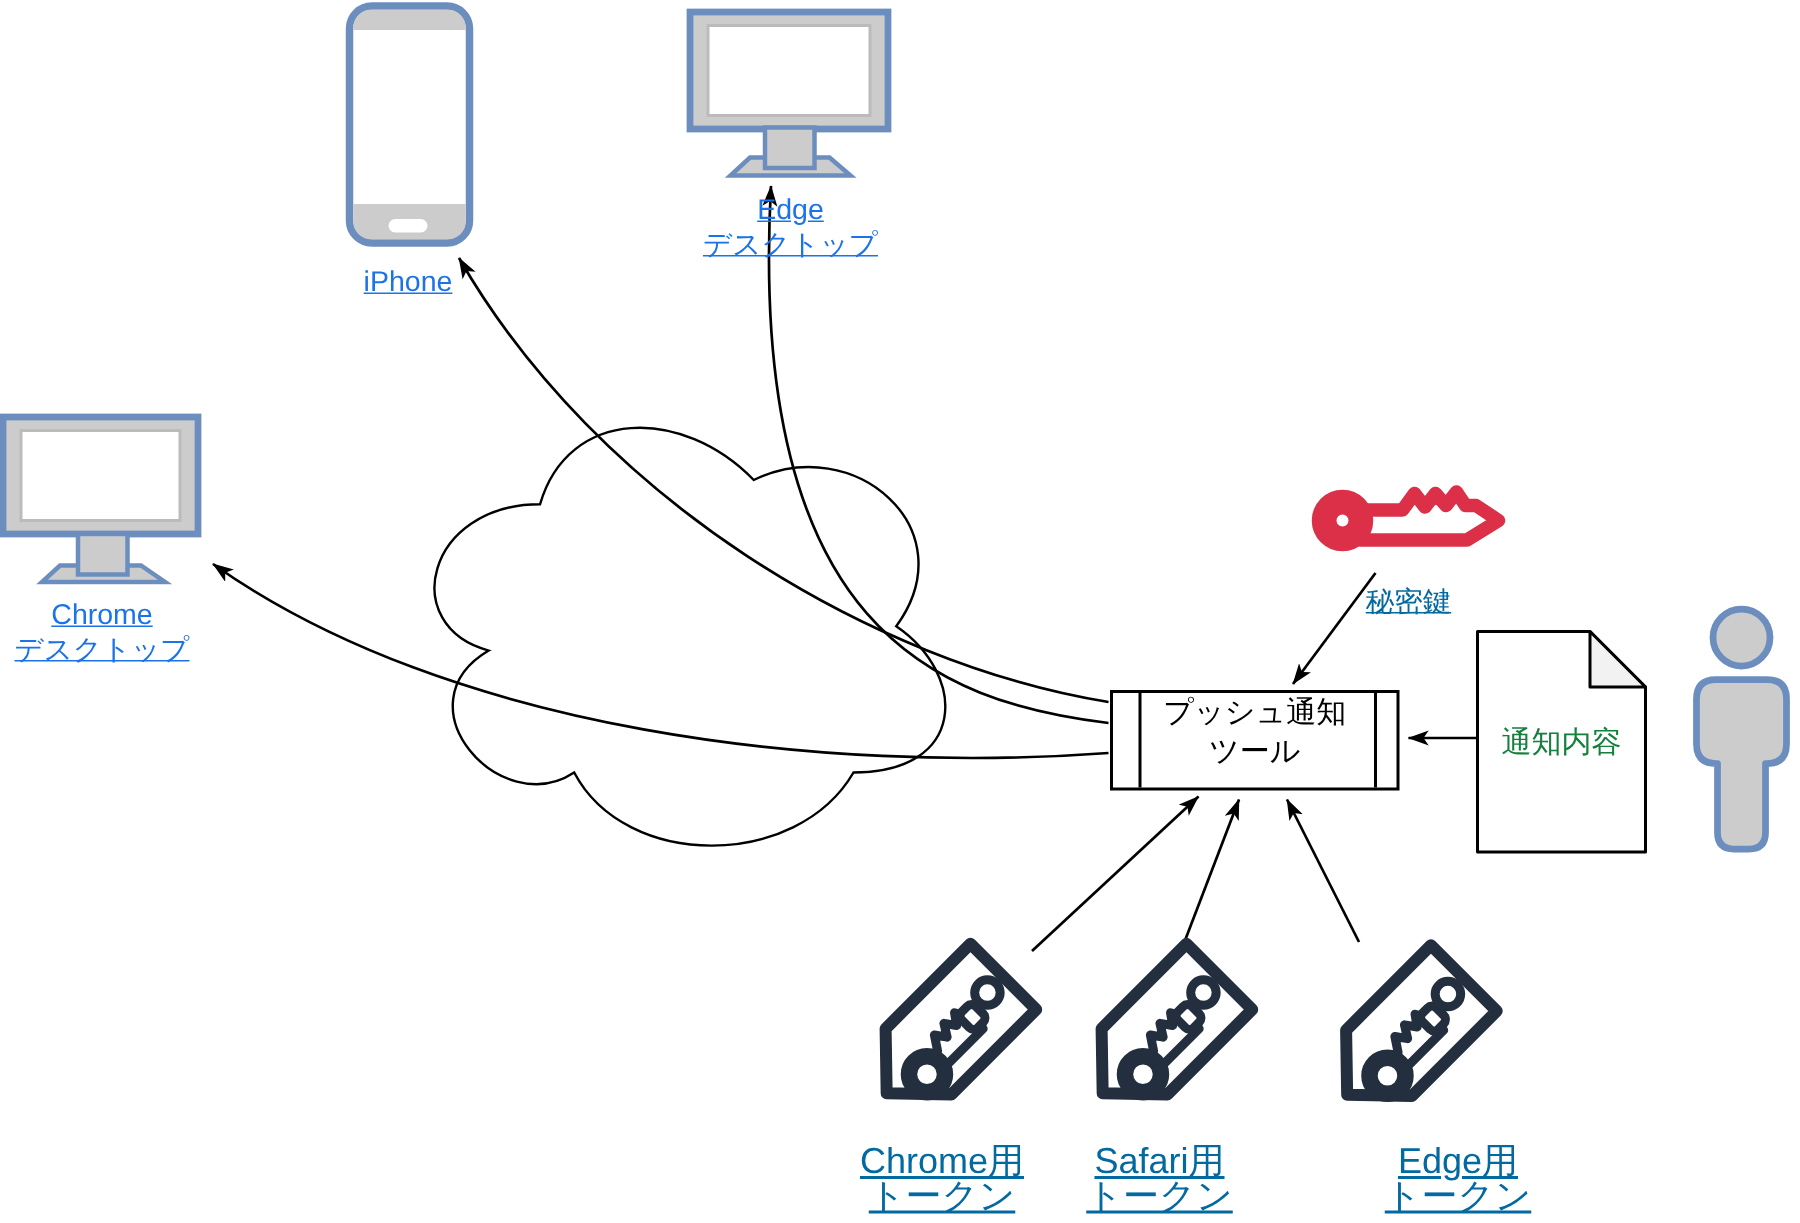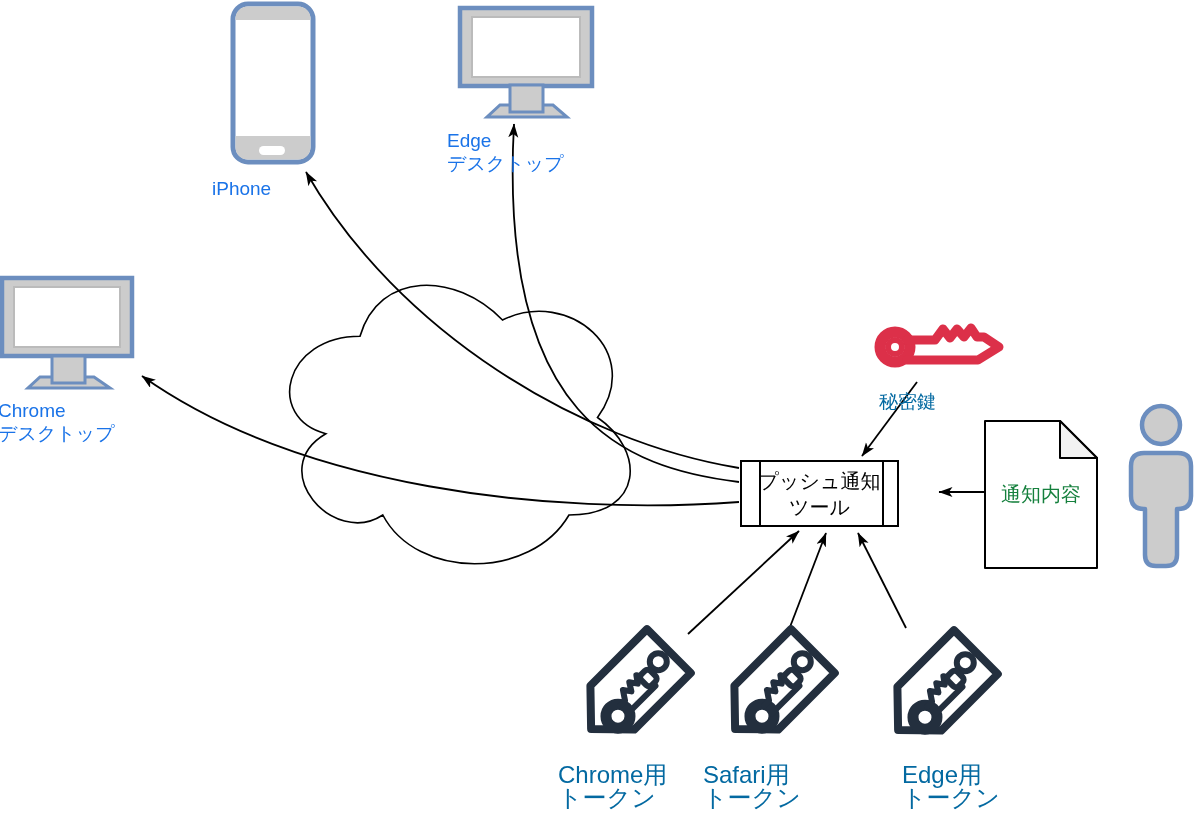--- a/index.html
+++ b/index.html
@@ -1,28 +1,28 @@
 <!DOCTYPE html>
 <html><head>
 <meta charset="utf-8">
 <style>
   html,body{margin:0;padding:0;background:#fff;}
   #canvas{
     position:relative;width:1200px;height:815px;background:#ffffff;overflow:hidden;
     font-family:"Liberation Sans","DejaVu Sans",sans-serif;
   }
   #diagram-svg{position:absolute;left:0;top:0;}
-  .lbl{position:absolute;text-align:left;font-size:19px;line-height:23px;white-space:nowrap;}
+  .lbl{position:absolute;text-align:center;font-size:19px;line-height:23px;white-space:nowrap;text-decoration:underline;}
   .blue{color:#1A73E8;}
   .dark{color:#0369a1;}
   .token-lbl{font-size:24px;line-height:23px;}
   #push-box{
-    position:absolute;left:740px;top:460px;width:159px;height:67px;
+    position:absolute;left:740px;top:460px;width:193px;height:67px;
     border:2px solid #000;background:#fff;box-sizing:border-box;
-    display:flex;flex-direction:column;align-items:center;justify-content:center;
+    display:flex;flex-direction:column;align-items:center;
     font-size:20px;line-height:26px;color:#000;text-align:center;
   }
   #push-box .bar{position:absolute;top:0;bottom:0;width:0;border-left:2px solid #000;}
   #push-box .bar.l{left:17px;}
   #push-box .bar.r{right:13px;}
   #doc-label{position:absolute;left:985px;top:481px;width:112px;text-align:center;font-size:20px;color:#15803d;}
 </style>
 </head>
 <body>
 

